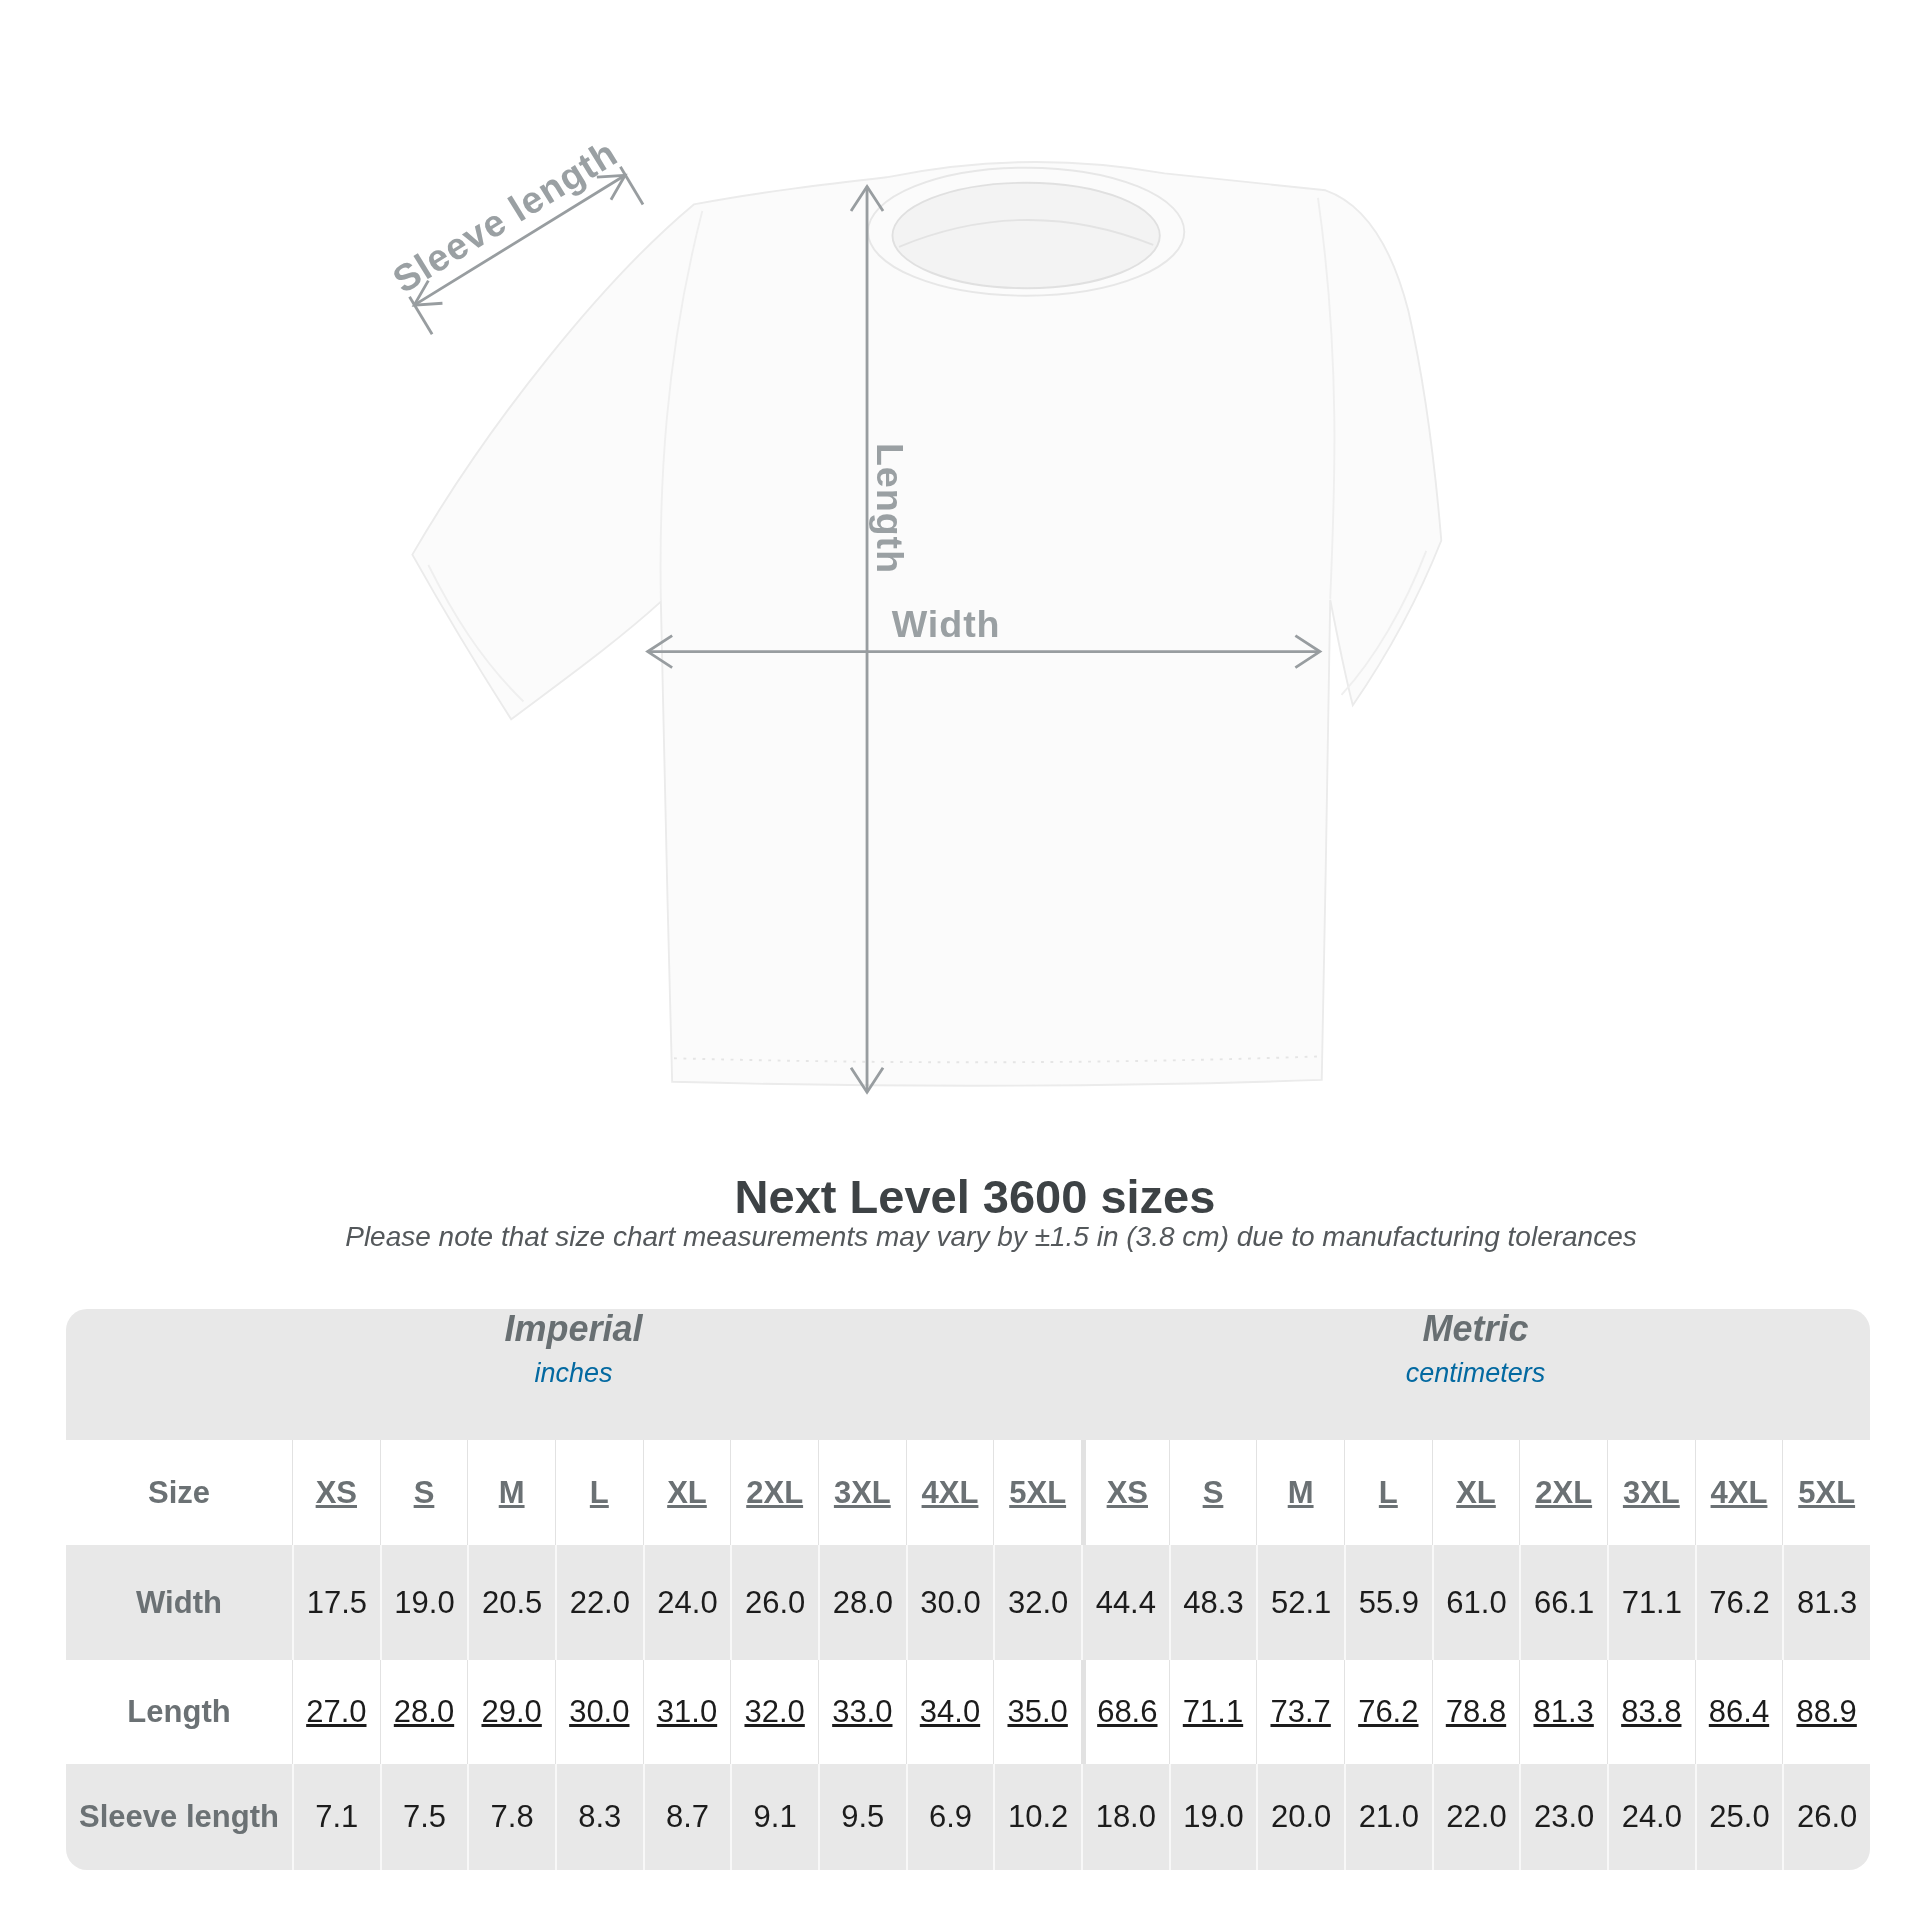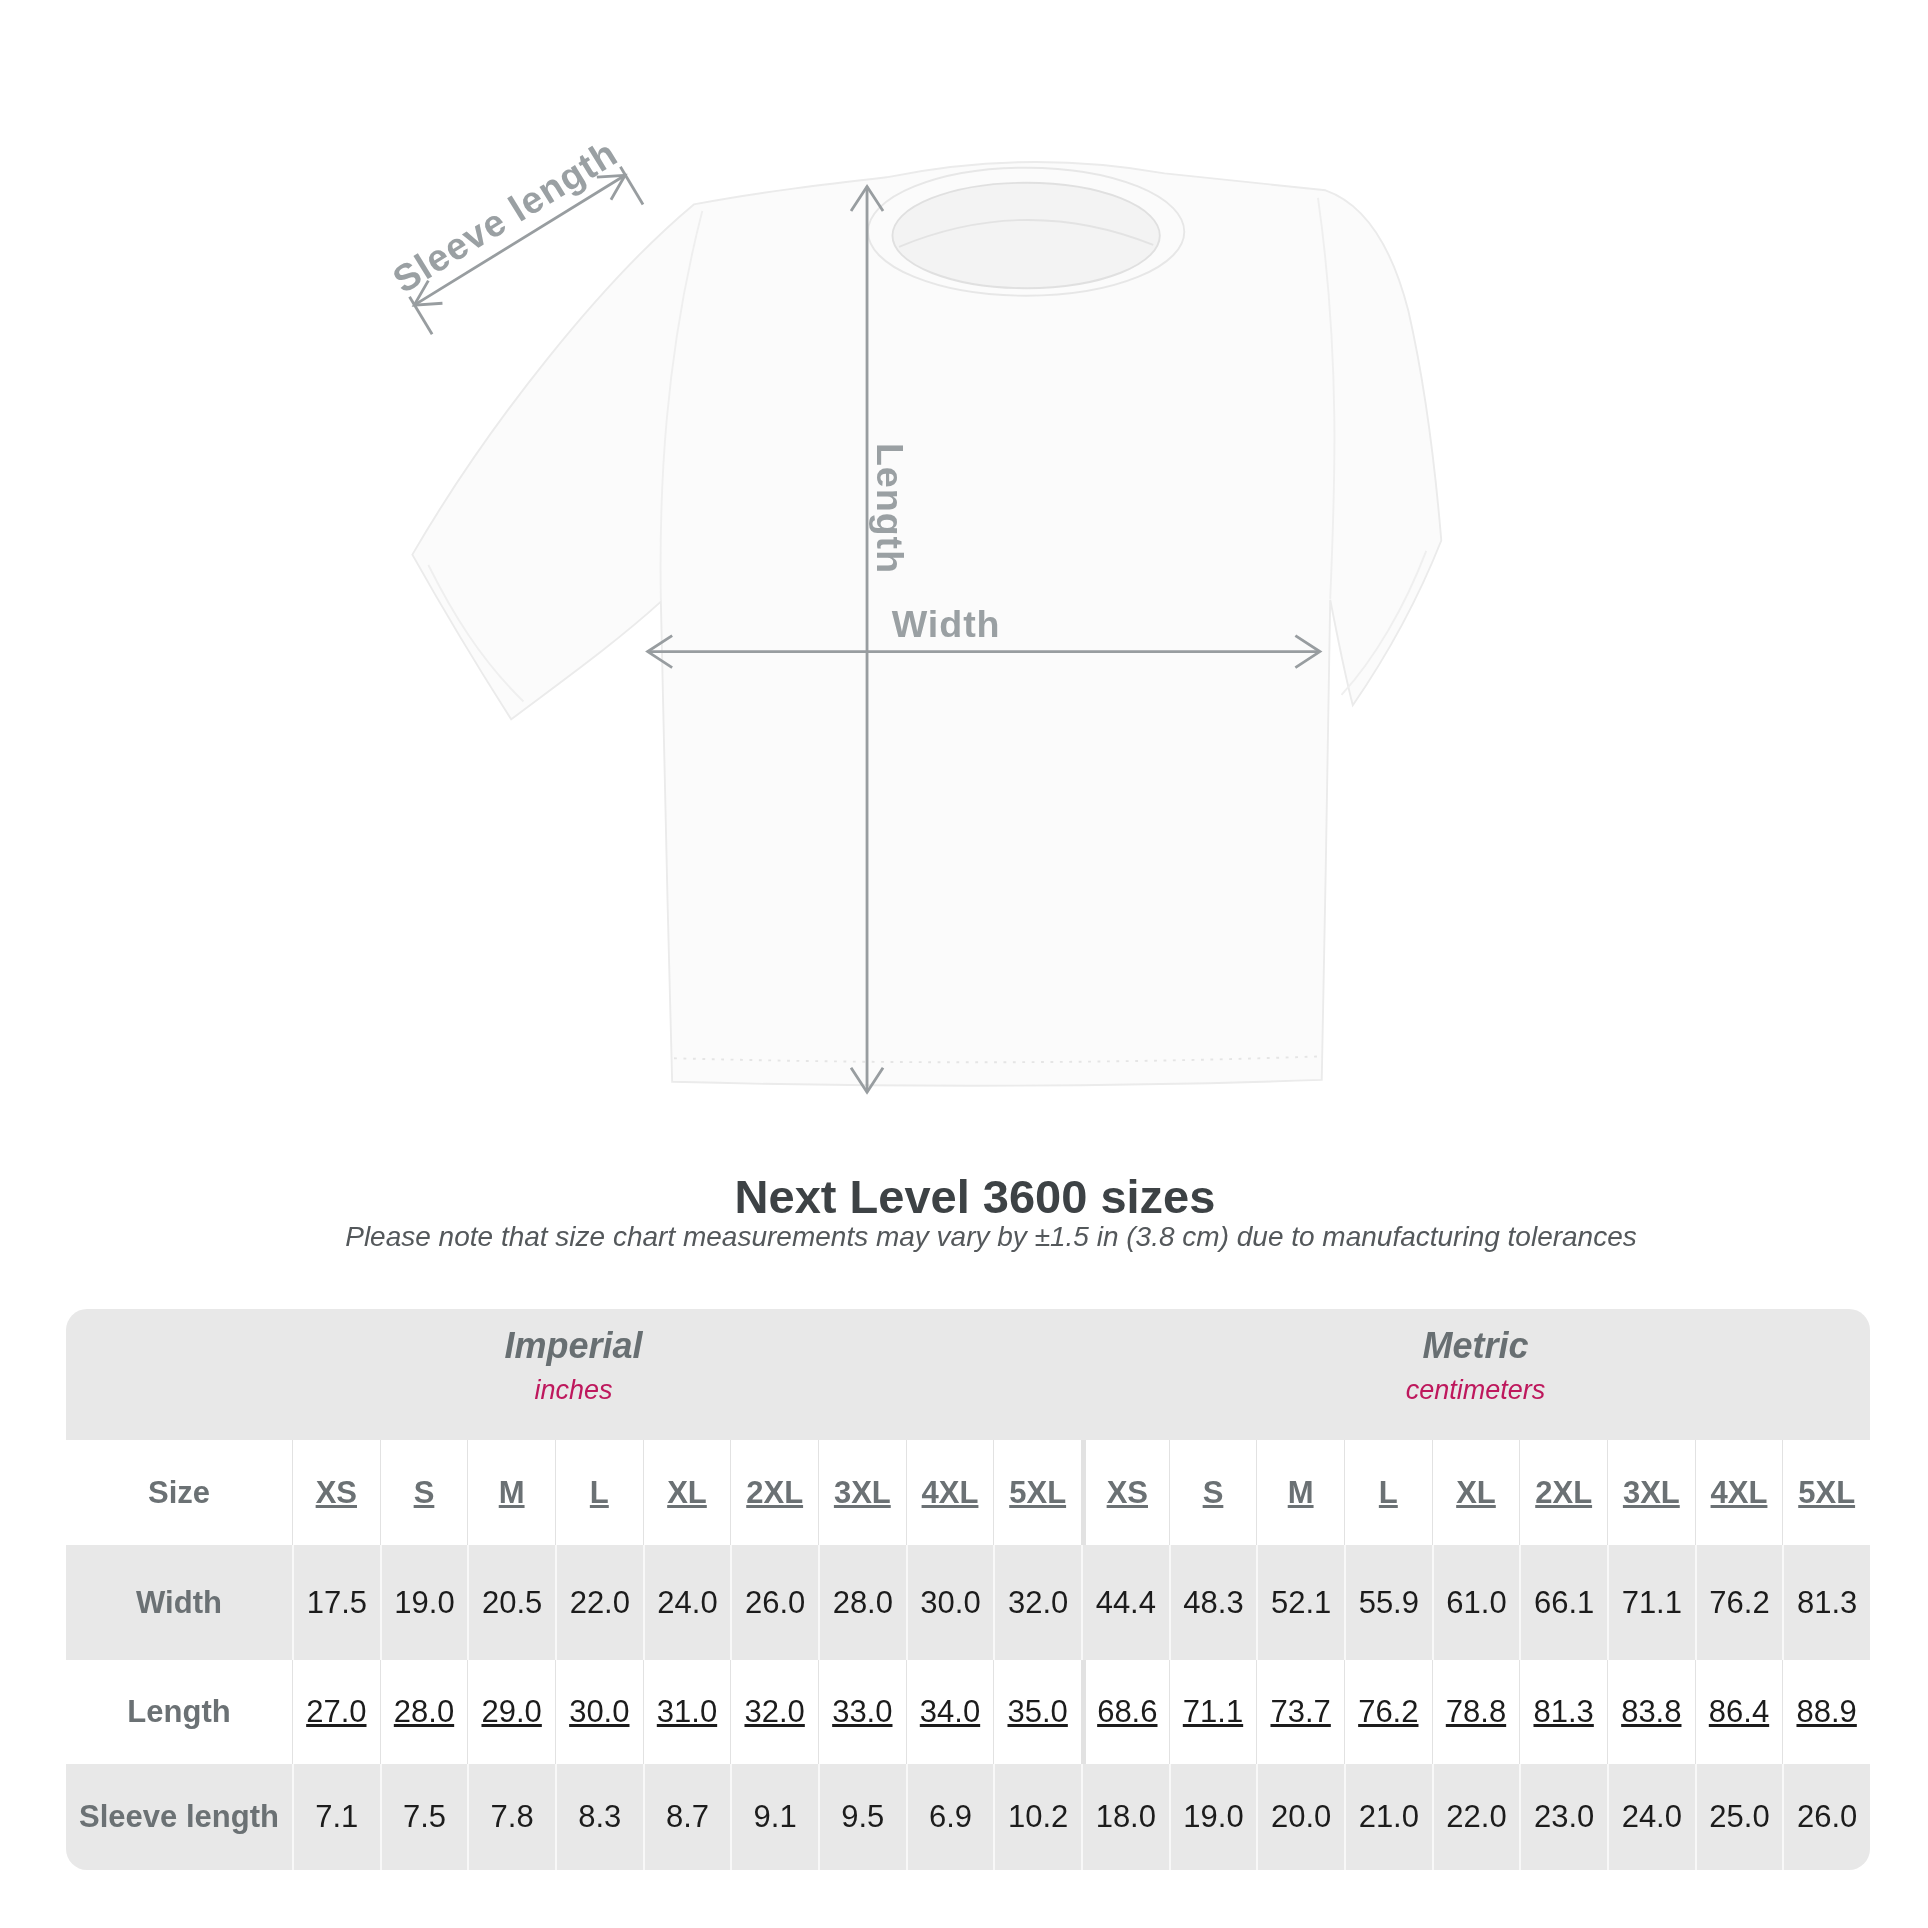--- a/index.html
+++ b/index.html
@@ -8,23 +8,23 @@
   .shirt-svg{position:absolute;left:0;top:0;}
   .ann-text{font-family:"Liberation Sans",sans-serif;font-size:40px;font-weight:bold;
             fill:#9aa0a3;letter-spacing:1px;}
   .title{position:absolute;top:1158px;left:0;width:100%;margin:11px;text-align:center;
          font-size:47px;font-weight:bold;color:#3d4245;}
   .subtitle{position:absolute;top:1221px;left:0;width:100%;margin:0;text-align:center;
             font-size:28px;font-style:italic;color:#54585b;padding-left:27px;}
   .size-table{position:absolute;left:66px;top:1309px;width:1804px;}
   .band{height:131px;background:#e8e8e8;border-radius:21px 21px 0 0;
         display:grid;grid-template-columns:1015px 789px;align-items:start;}
-  .unit-group{text-align:center;padding-top:17px;}
+  .unit-group{text-align:center;}
   .unit-name{font-size:36px;font-weight:bold;font-style:italic;color:#686f72;line-height:1.1;}
-  .unit-sub{font-size:27px;font-style:italic;color:#be185d;margin-top:9.4px;}
+  .unit-sub{font-size:27px;font-style:italic;color:#0369a1;margin-top:9.4px;}
   .trow{display:grid;grid-template-columns:226px repeat(18,1fr);}
   .row-sizes{height:105px;background:#ffffff;}
   .row-width{height:115px;background:#e8e8e8;}
   .row-length{height:104px;background:#ffffff;}
   .row-sleeve{height:106px;background:#e8e8e8;border-radius:0 0 21px 21px;}
   .cell{height:100%;display:flex;align-items:center;justify-content:center;
         font-size:31px;color:#1c1c1c;}
   .rowlabel,.head{font-weight:bold;color:#6b7174;}
   .white-row .cell:not(:first-child){border-left:1.9px solid #e2e2e2;text-decoration:underline;}
   .gray-row .cell:not(:first-child){border-left:2.8px solid #f8f8f8;text-align:right;}

